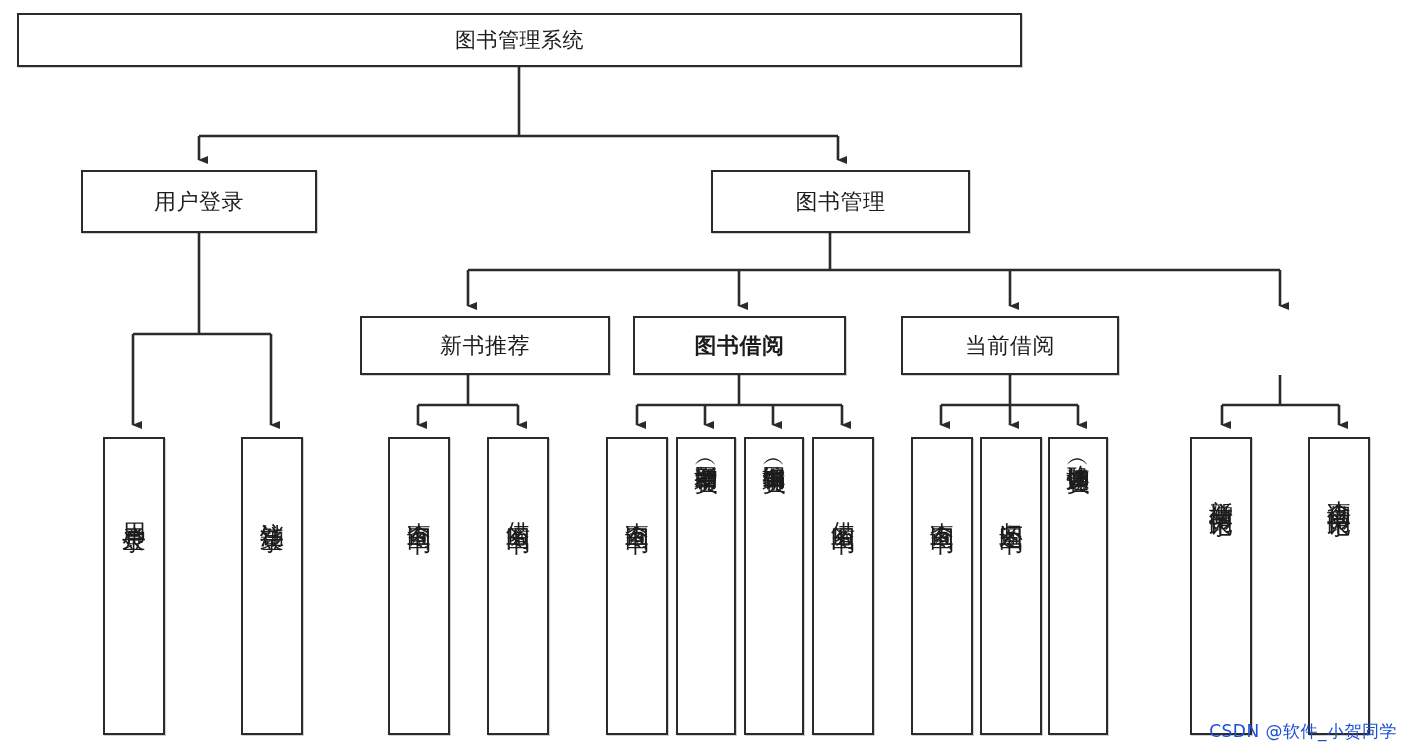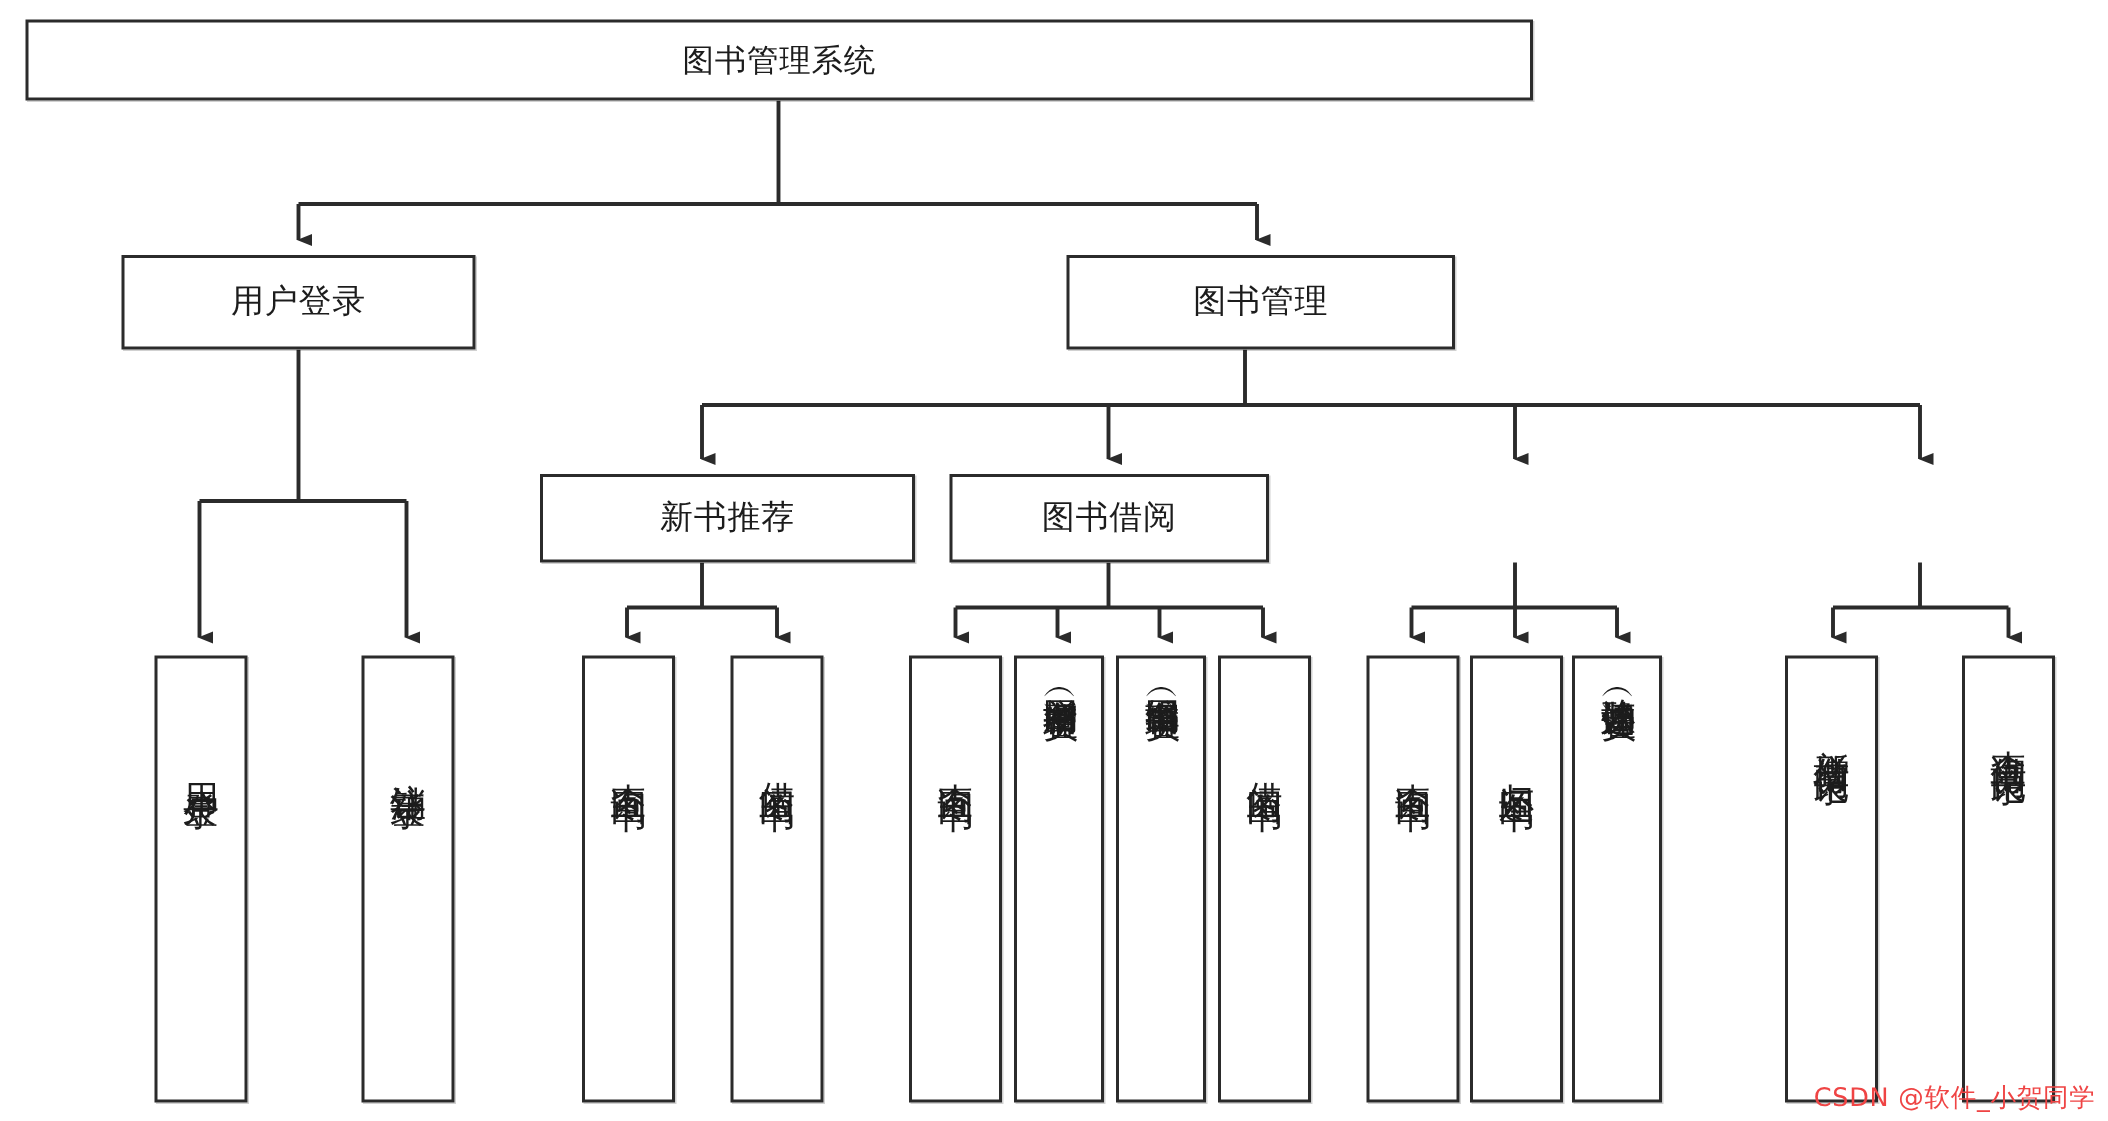--- a/index.html
+++ b/index.html
@@ -74,21 +74,21 @@
     margin-top: 36px;
   }
   .node.vert.top .node-label {
     margin-top: 2px;
   }
   #watermark {
     position: absolute;
     right: 8px;
     bottom: 4px;
     font-size: 17px;
-    color: #ef4444;
+    color: #1d4ed8;
     letter-spacing: 0.5px;
     white-space: nowrap;
     user-select: none;
   }
 </style>
 </head>
 <body>
 
 <div id="diagram-root">
 
@@ -151,24 +151,27 @@
   </div>
 
   <div class="node horiz" style="left:711px; top:170px; width:259px; height:63px;">
     <span class="node-label">图书管理</span>
   </div>
 
   <div class="node horiz" style="left:360px; top:316px; width:250px; height:59px;">
     <span class="node-label">新书推荐</span>
   </div>
 
-  <div class="node horiz" style="left:633px; top:316px; width:213px; height:59px;">
+  <div class="node horiz" style="left:633px; top:316px; width:213px; height:59px;font-weight:bold;">
     <span class="node-label">图书借阅</span>
   </div>
 
+  <div class="node horiz" style="left:901px; top:316px; width:218px; height:59px;">
+    <span class="node-label">当前借阅</span>
+  </div>
 
 
   <div class="node vert mid" style="left:103px; top:437px; width:62px; height:298px;">
     <span class="node-label">用户登录</span>
   </div>
   <div class="node vert mid" style="left:241px; top:437px; width:62px; height:298px;">
     <span class="node-label">注销登录</span>
   </div>
 
   <div class="node vert mid" style="left:388px; top:437px; width:62px; height:298px;">

